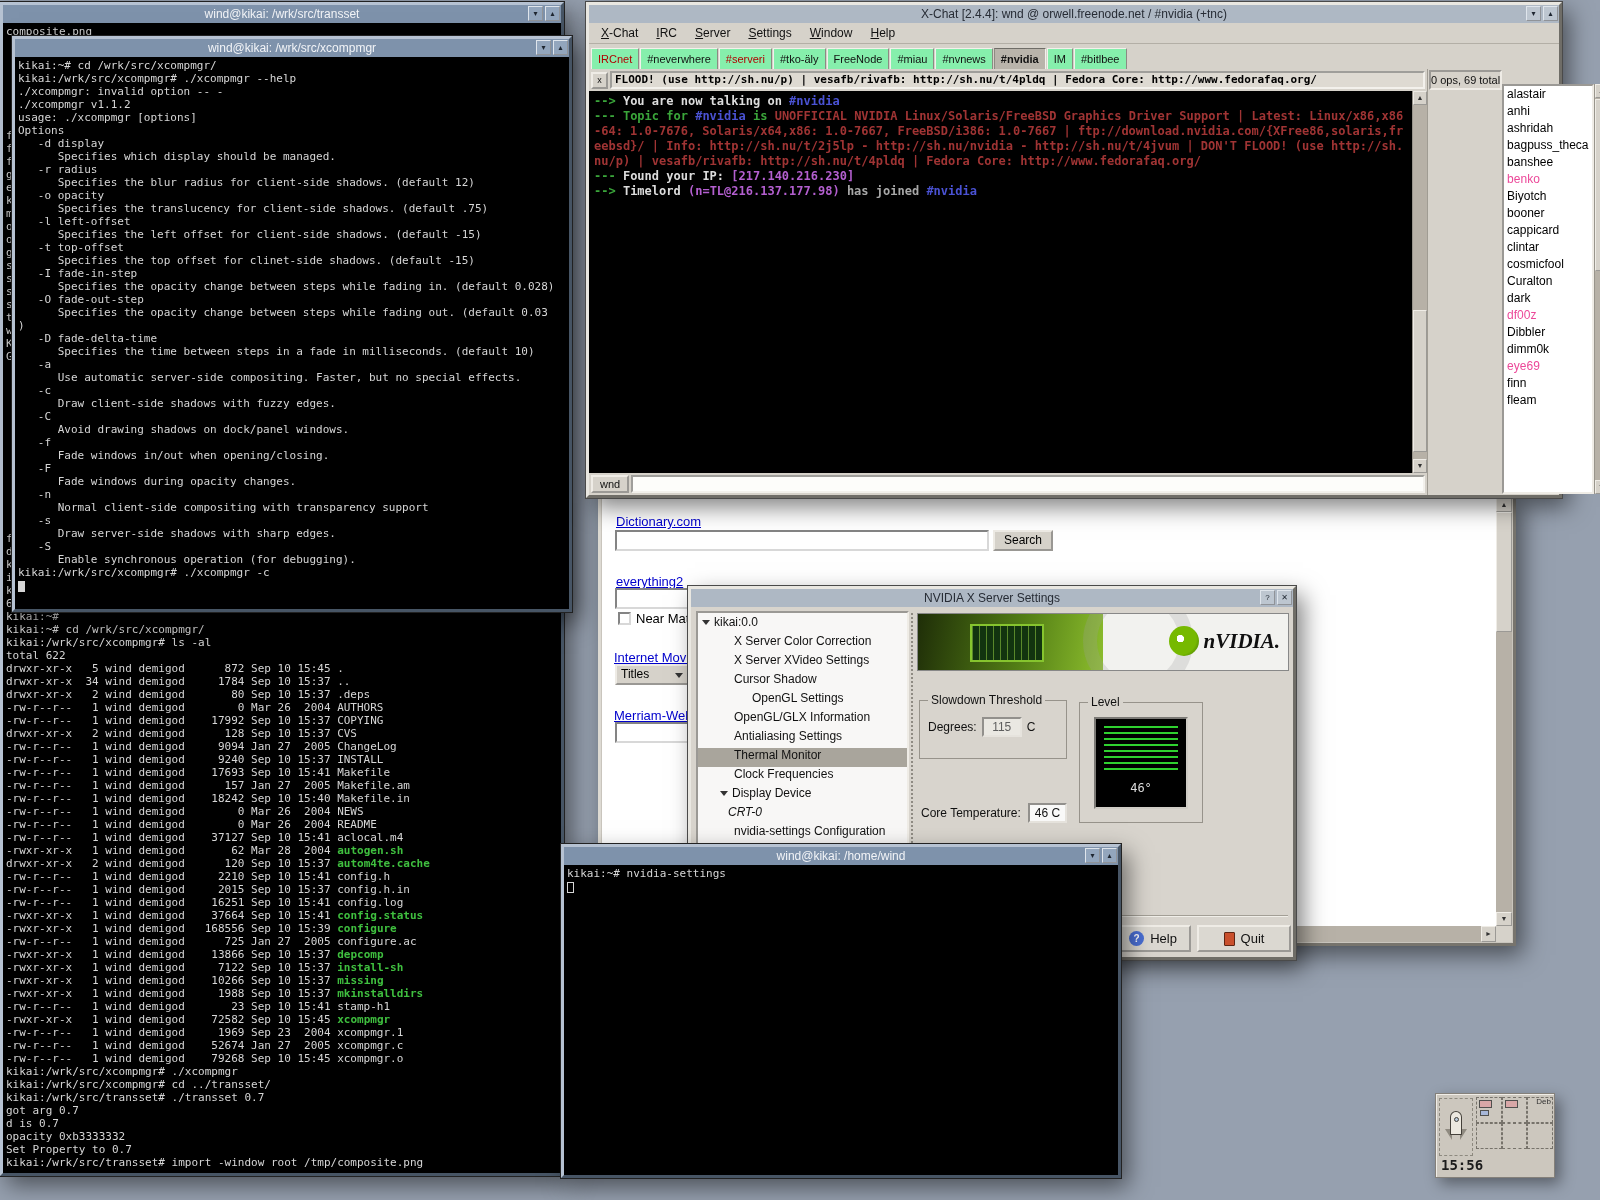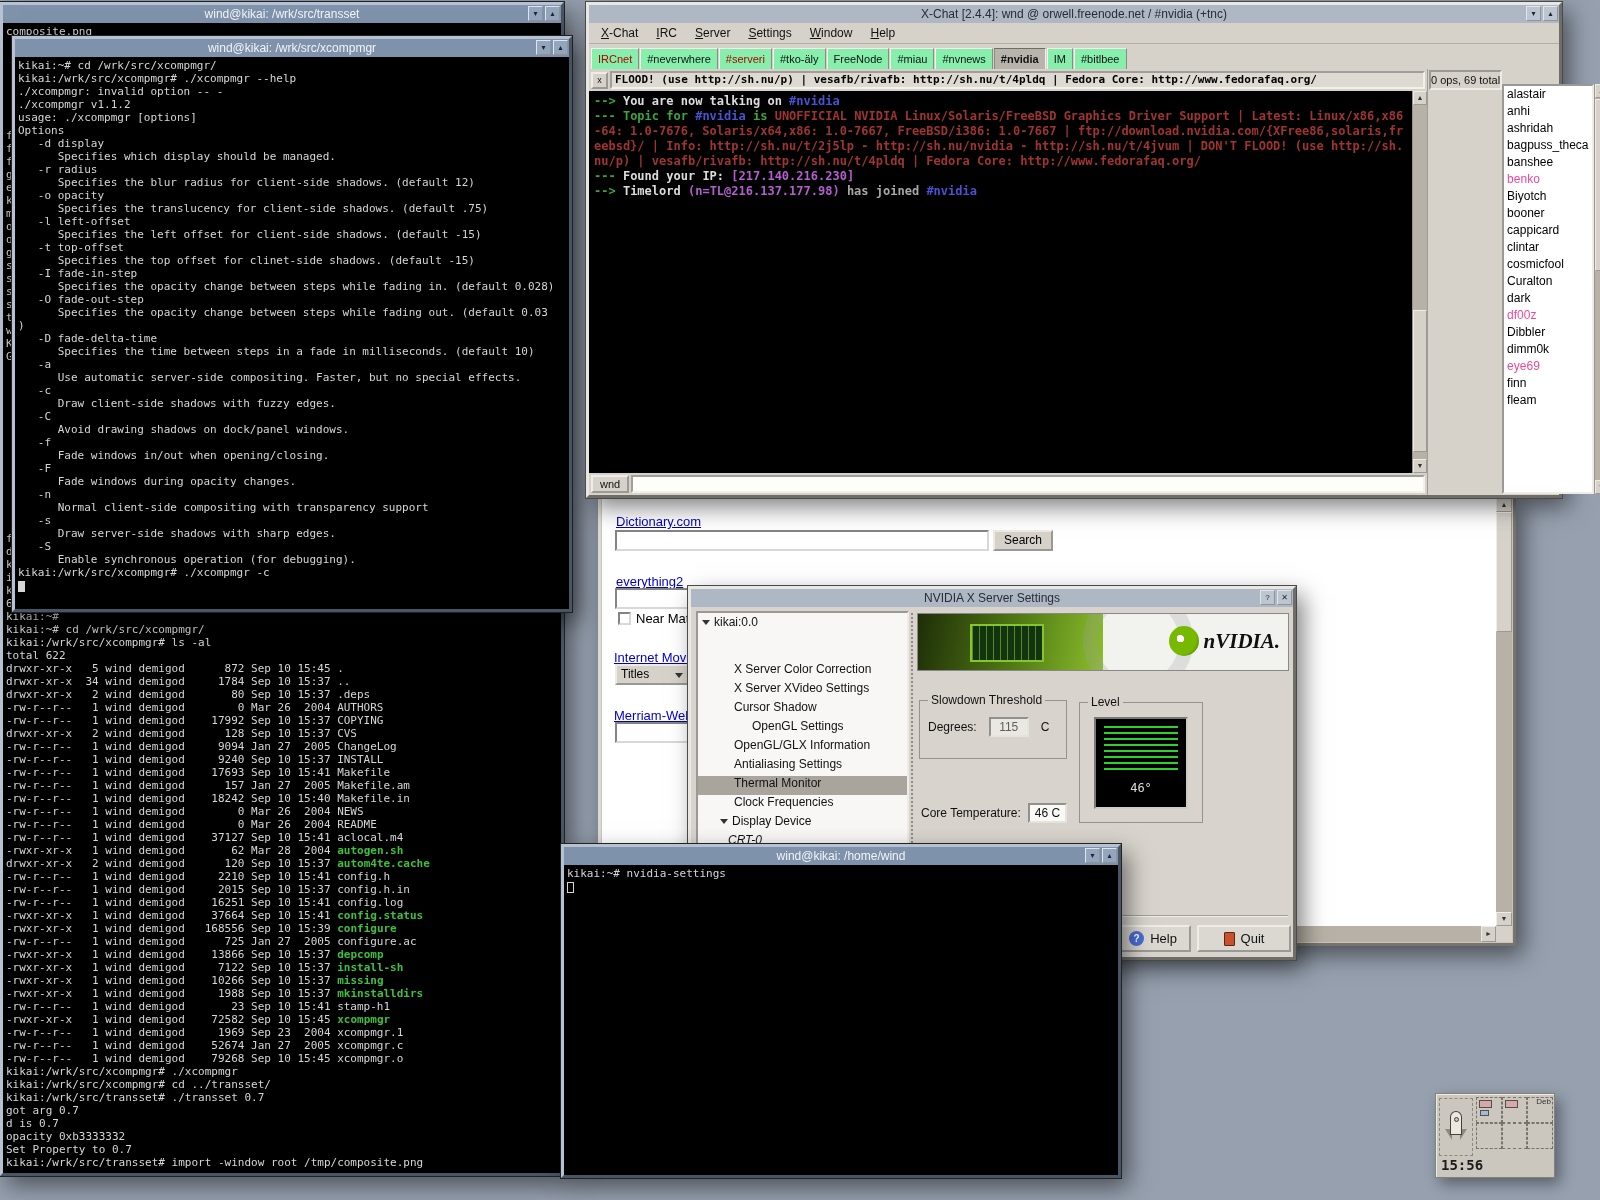--- a/index.html
+++ b/index.html
@@ -90,21 +90,21 @@
 .nv-banner{position:absolute;left:226px;top:6px;width:372px;height:58px;display:flex;border:1px solid #888;overflow:hidden}
 .banner-green{flex:0 0 185px;background:linear-gradient(100deg,#1f2e08,#527d15 55%,#8cbd2d);position:relative}
 .chip{position:absolute;left:52px;top:10px;width:74px;height:38px;background:#12340f;border:2px solid #86c52e;background-image:repeating-linear-gradient(to right,rgba(160,220,70,.5) 0 1px,transparent 1px 7px)}
 .banner-white{flex:1;background:#f2f2ef;position:relative}
 .nv-swirl{position:absolute;left:-20px;top:-28px;width:110px;height:110px;border-radius:50%;border:14px solid rgba(160,160,160,.25)}
 .nv-logo{position:absolute;right:8px;top:12px;display:flex;align-items:center;gap:5px}
 .nv-eye{width:30px;height:30px;border-radius:50%;background:radial-gradient(circle at 38% 42%,#ffffff 0 14%,var(--nvidia-green) 15% 62%,#35610a 100%)}
 .nv-logo-text{font:bold italic 21px "Liberation Serif",serif;color:#101010}
 .nv-fs{position:absolute;border:1px solid #97938b;background:transparent}
 .nv-fs legend{font-size:12px;margin-left:8px;padding:0 3px}
-.fs-row{display:flex;align-items:center;gap:12px;padding:10px 8px;font-size:12px}
+.fs-row{display:flex;align-items:center;gap:5px;padding:10px 8px;font-size:12px}
 .nv-entry{display:inline-block;width:40px;height:20px;border:2px inset #e6e3dd;background:rgba(236,233,228,.92);color:#5e5e5e;text-align:center;font-size:12px;line-height:16px}
 .thermo{width:94px;height:92px;margin:8px auto 0;background:#000;border:2px inset #cfccc5;padding:7px 8px 0}
 .bars{height:48px;background:repeating-linear-gradient(to bottom,#2fd12f 0 2px,#000 2px 6px)}
 .thermo-val{color:#dcdcdc;font-size:12px;text-align:center;margin-top:7px;font-family:"DejaVu Sans Mono",monospace}
 .nv-core{position:absolute;left:230px;top:196px;display:flex;align-items:center;gap:7px;font-size:12px}
 .nv-valbox{display:inline-block;border:2px inset #e6e3dd;background:rgba(255,255,255,.85);padding:1px 5px;font-size:12px}
 .nv-sep{position:absolute;left:5px;right:5px;top:308px;border-top:1px solid #a39f96;border-bottom:1px solid #f1efe9}
 .nv-btn{position:absolute;height:27px;border:2px outset #efece6;background:rgba(219,216,209,.95);font-size:13px;display:flex;align-items:center;justify-content:center;gap:6px}
 .ic-help{width:15px;height:15px;border-radius:50%;background:#4a6fd4;color:#fff;font-size:10px;line-height:15px;text-align:center;font-weight:bold}
 .ic-quit{width:11px;height:14px;background:#c9502d;border:1px solid #5f2513;border-radius:1px}
@@ -436,21 +436,21 @@
     </span>
   </div>
   <div class="app-body nv-body">
     <div class="nv-tree">
 
         <div class="tree-row" style="padding-left: 4px;">
           <span class="exp show"></span>
           <span class="tree-label">kikai:0.0</span>
         </div>
 
-        <div class="tree-row" style="padding-left: 22px; margin-top: 28px;">
+        <div class="tree-row" style="padding-left: 22px;">
           <span class="exp"></span>
           <span class="tree-label">X Server Color Correction</span>
         </div>
 
         <div class="tree-row" style="padding-left: 22px;">
           <span class="exp"></span>
           <span class="tree-label">X Server XVideo Settings</span>
         </div>
 
         <div class="tree-row" style="padding-left: 22px;">

